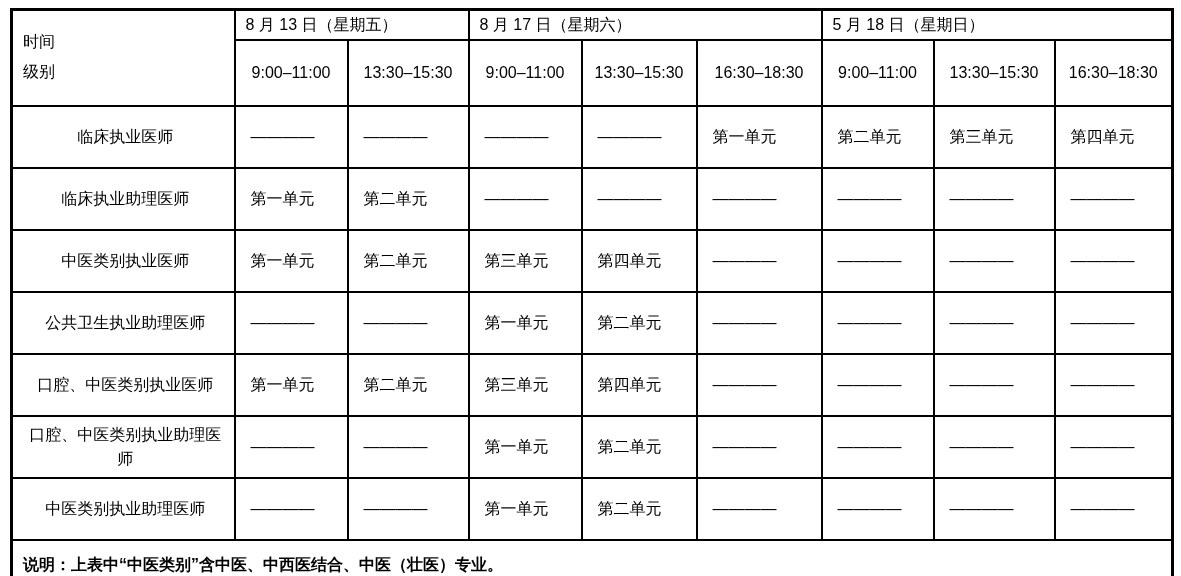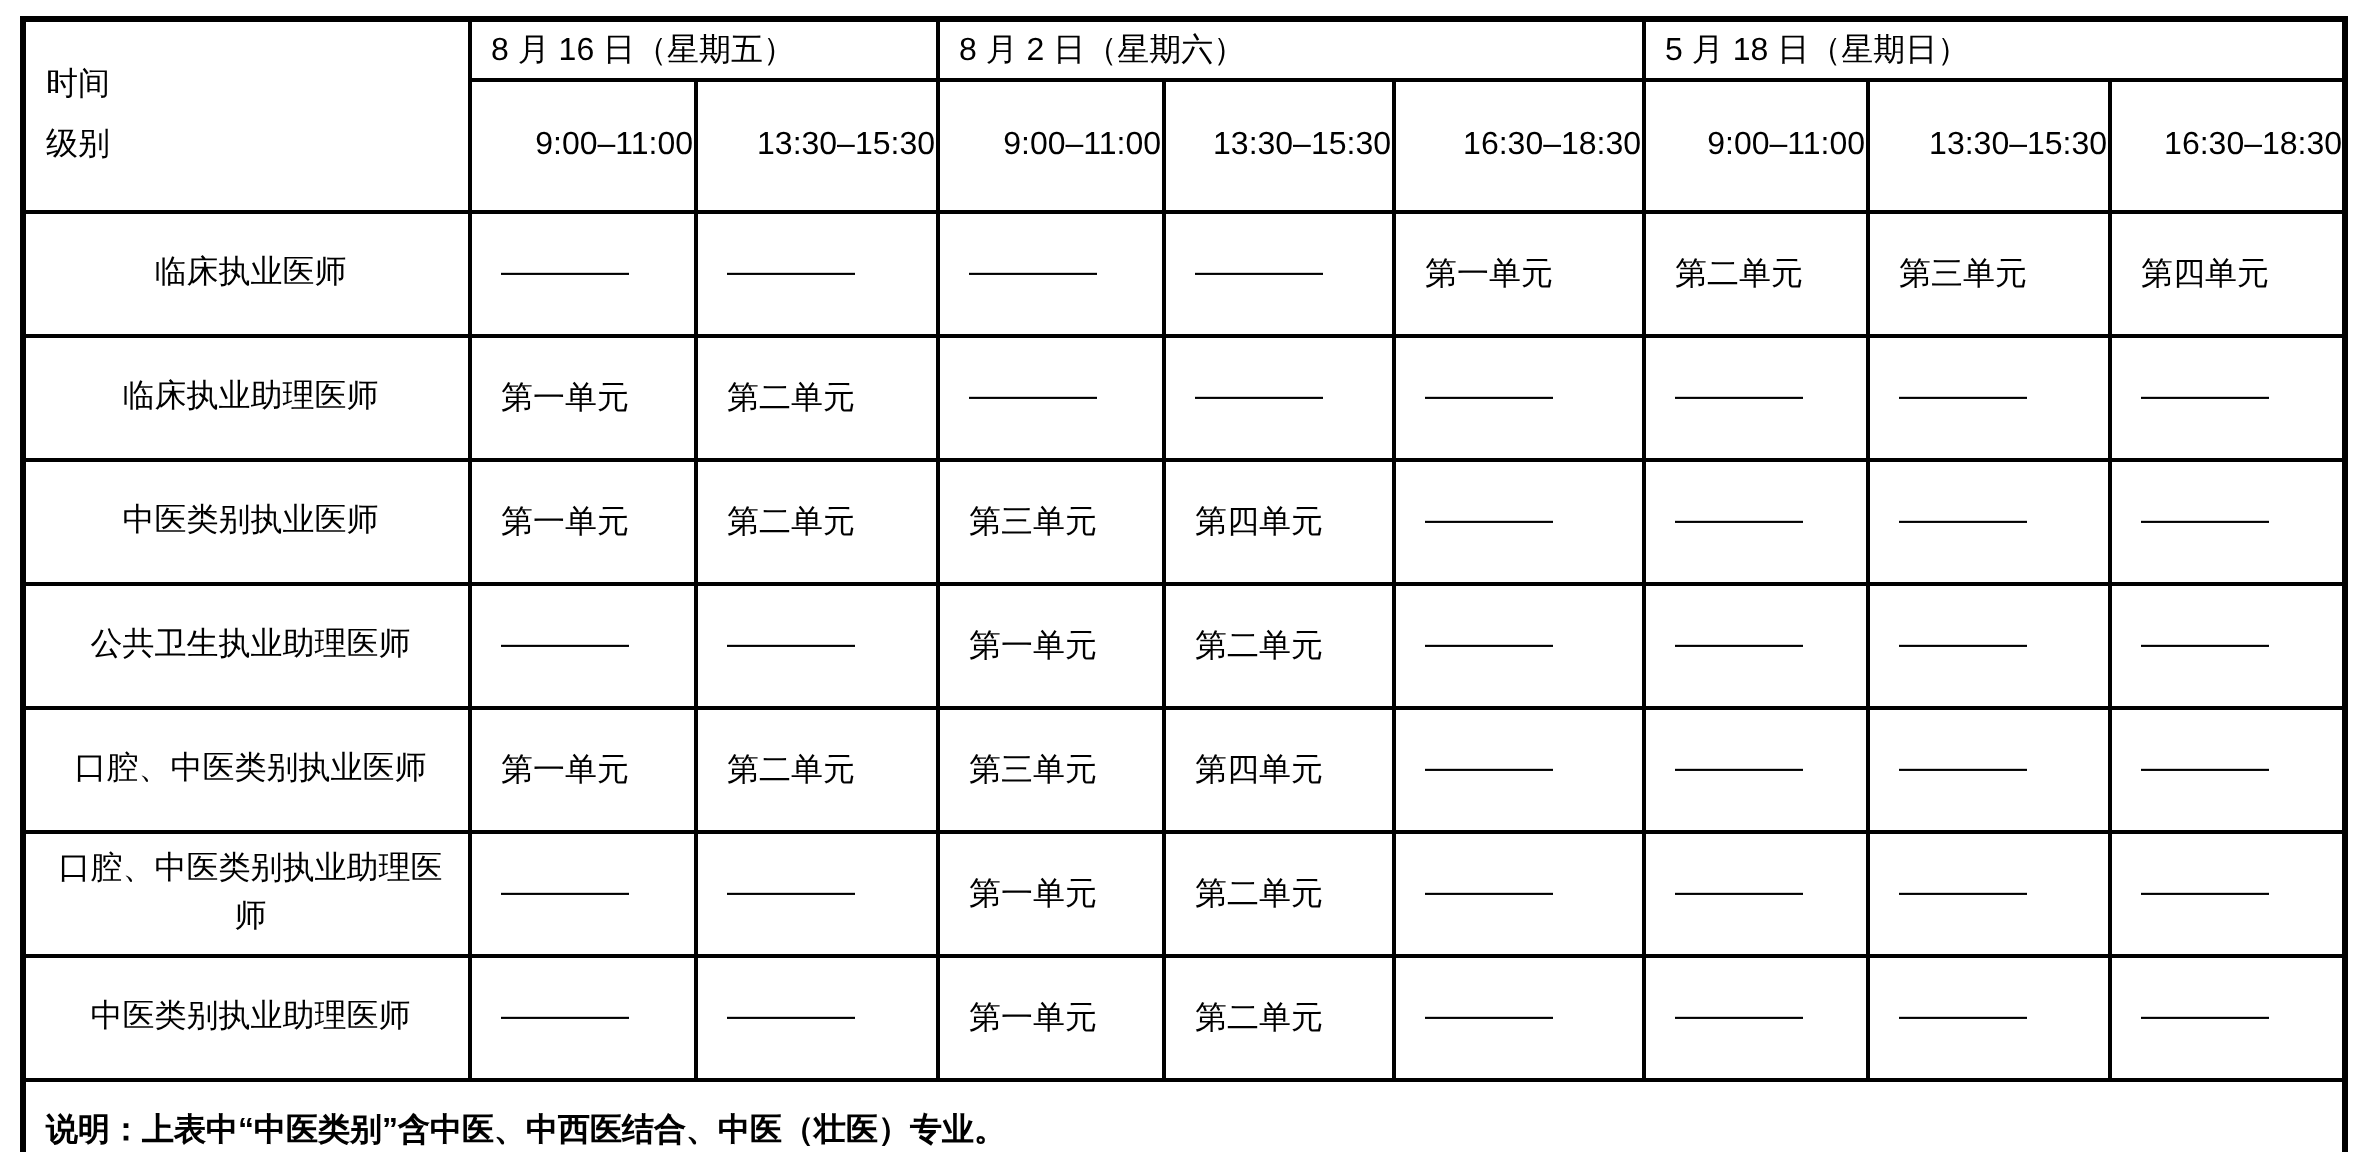--- a/index.html
+++ b/index.html
@@ -31,21 +31,21 @@
     overflow: hidden;
     background: #ffffff;
   }
   tr.date-row td {
     height: 28px;
     text-align: left;
     padding-left: 10px;
   }
   tr.time-row td {
     height: 64px;
-    text-align: right;
+    text-align: center;
   }
   td.corner {
     text-align: left;
     padding-left: 10px;
     line-height: 30px;
     font-family: Liberation Mono, monospace;
   }
   tbody tr.data-row th {
     height: 60px;
     text-align: center;
@@ -79,22 +79,22 @@
       <col style="width:112px">
       <col style="width:121px">
       <col style="width:118px">
     </colgroup>
     <thead>
       <tr class="date-row">
         <td class="corner" rowspan="2">
           <div>时间</div>
           <div>级别</div>
         </td>
-        <td colspan="2">8 月 16 日（星期五）</td>
-        <td colspan="3">8 月 2 日（星期六）</td>
+        <td colspan="2">8 月 13 日（星期五）</td>
+        <td colspan="3">8 月 17 日（星期六）</td>
         <td colspan="3">5 月 18 日（星期日）</td>
       </tr>
       <tr class="time-row">
         <td>9:00–11:00</td>
         <td>13:30–15:30</td>
         <td>9:00–11:00</td>
         <td>13:30–15:30</td>
         <td>16:30–18:30</td>
         <td>9:00–11:00</td>
         <td>13:30–15:30</td>

